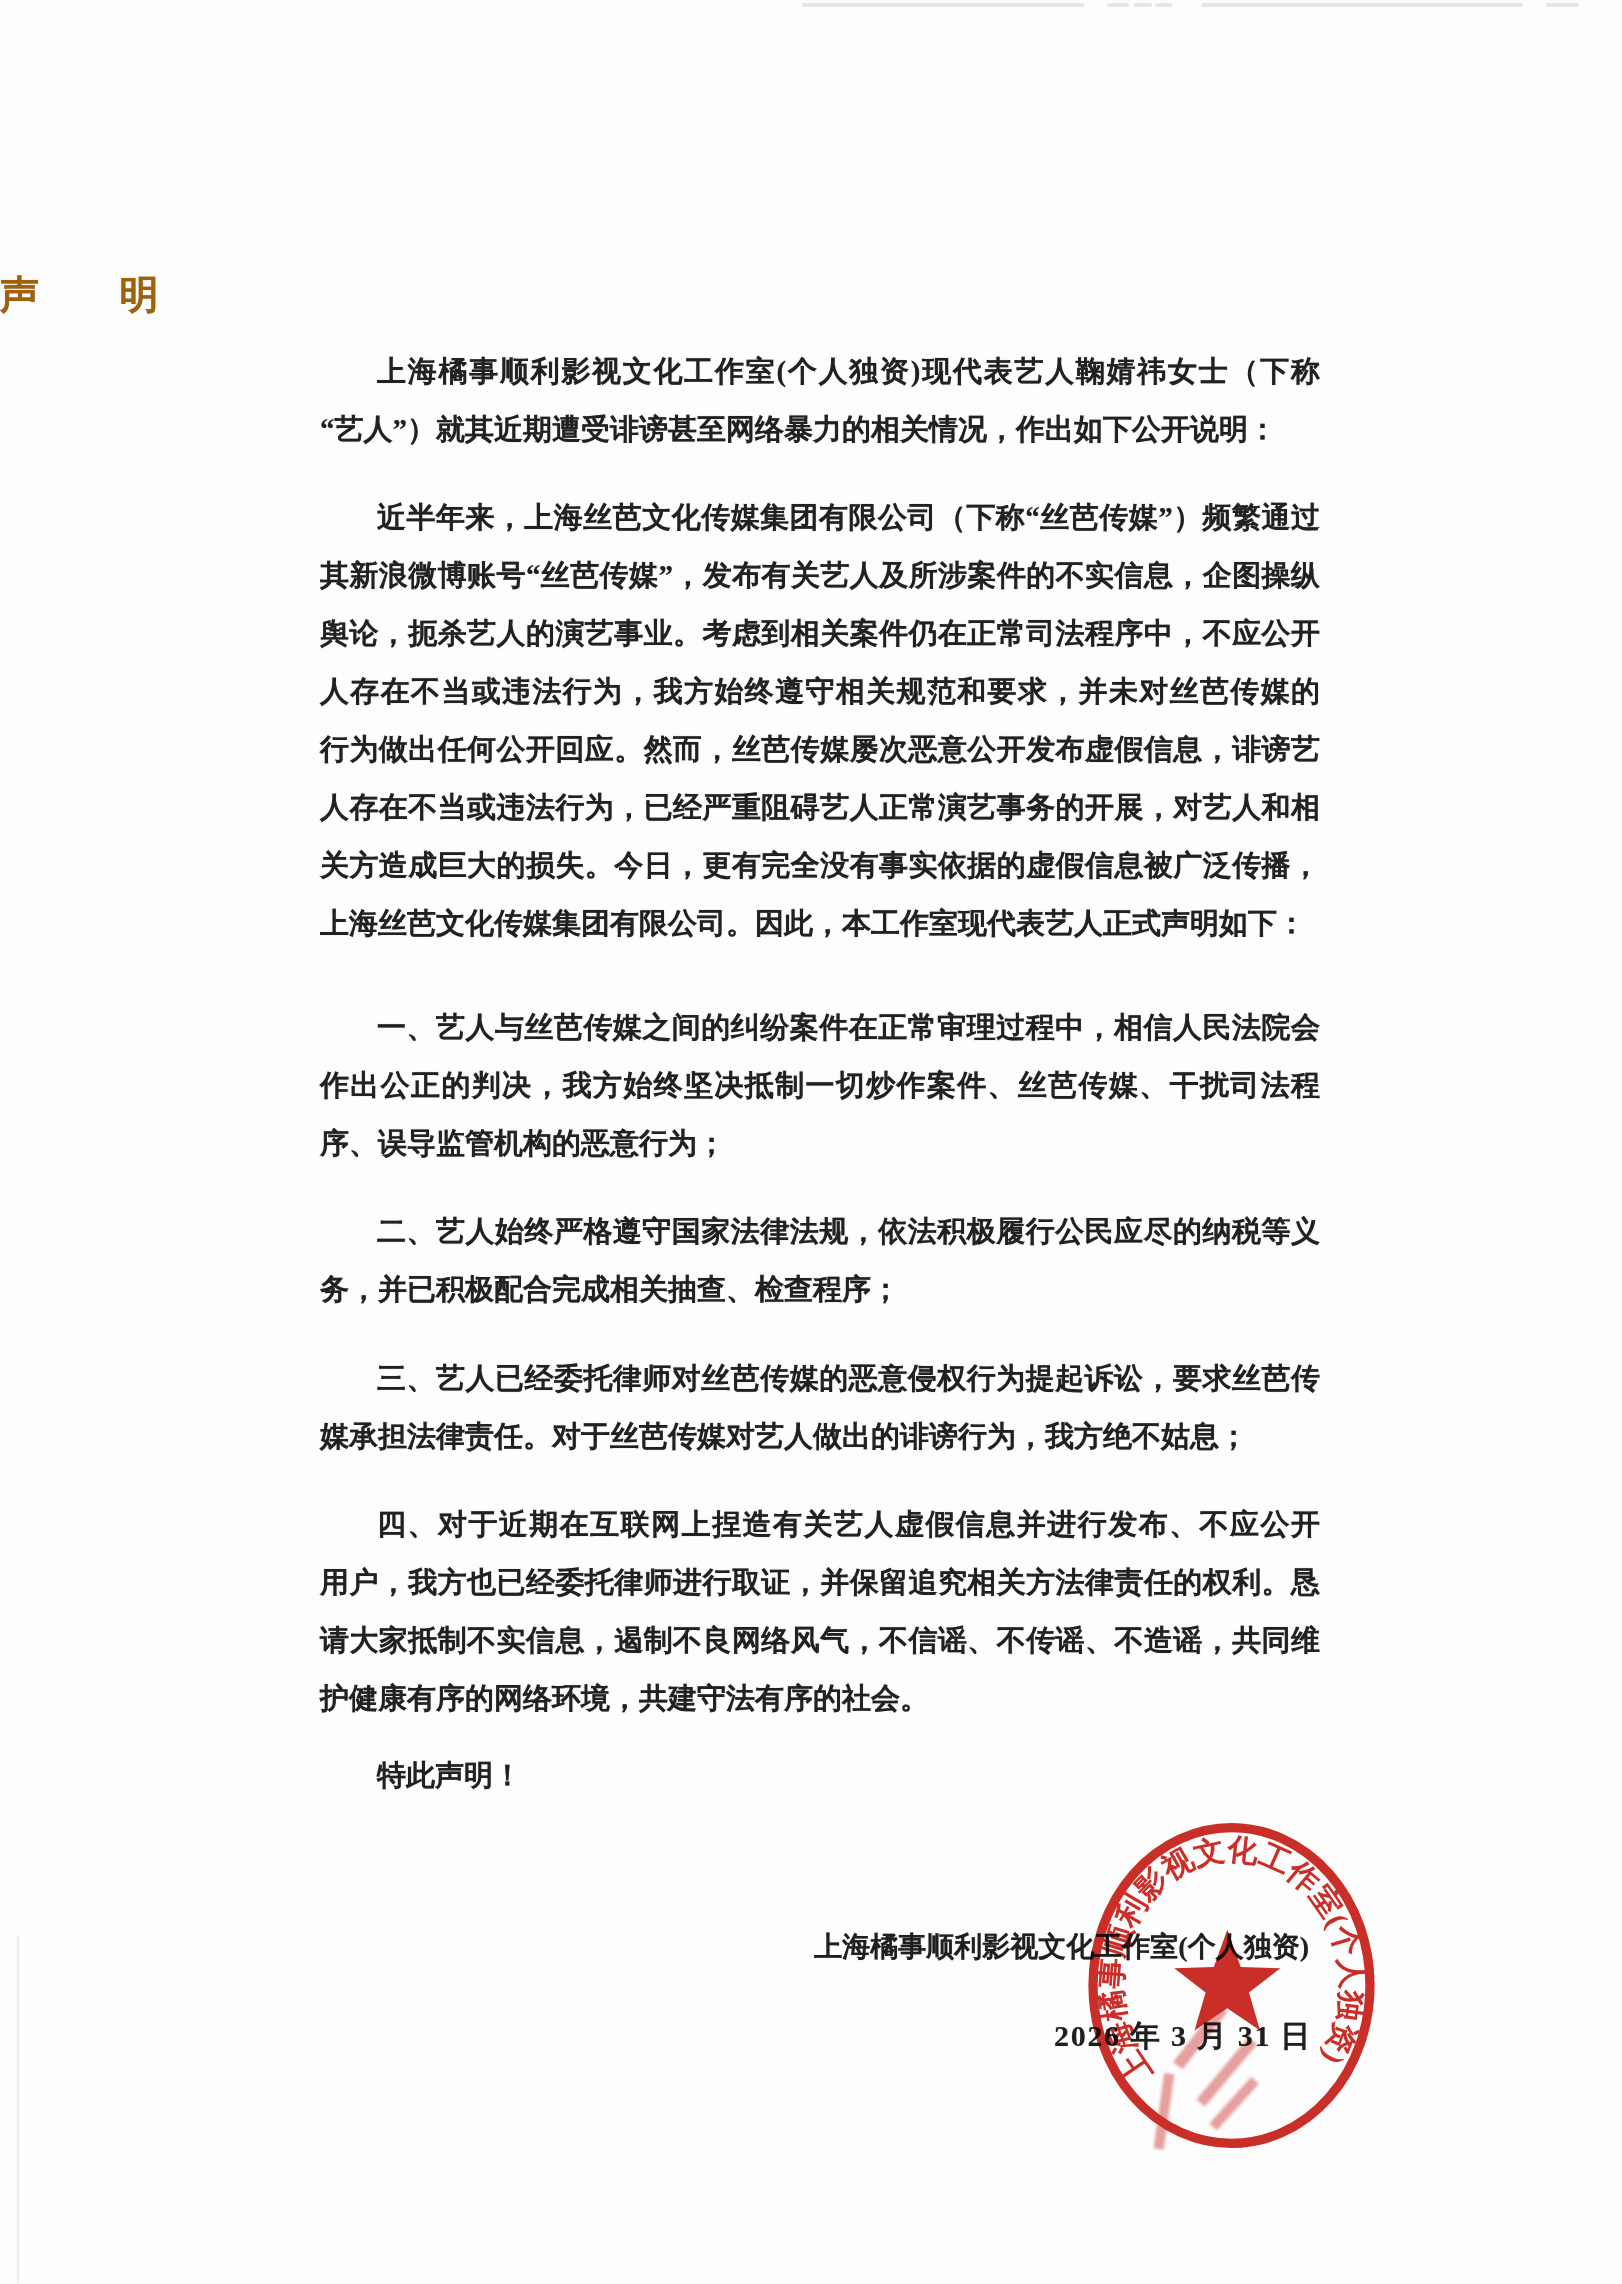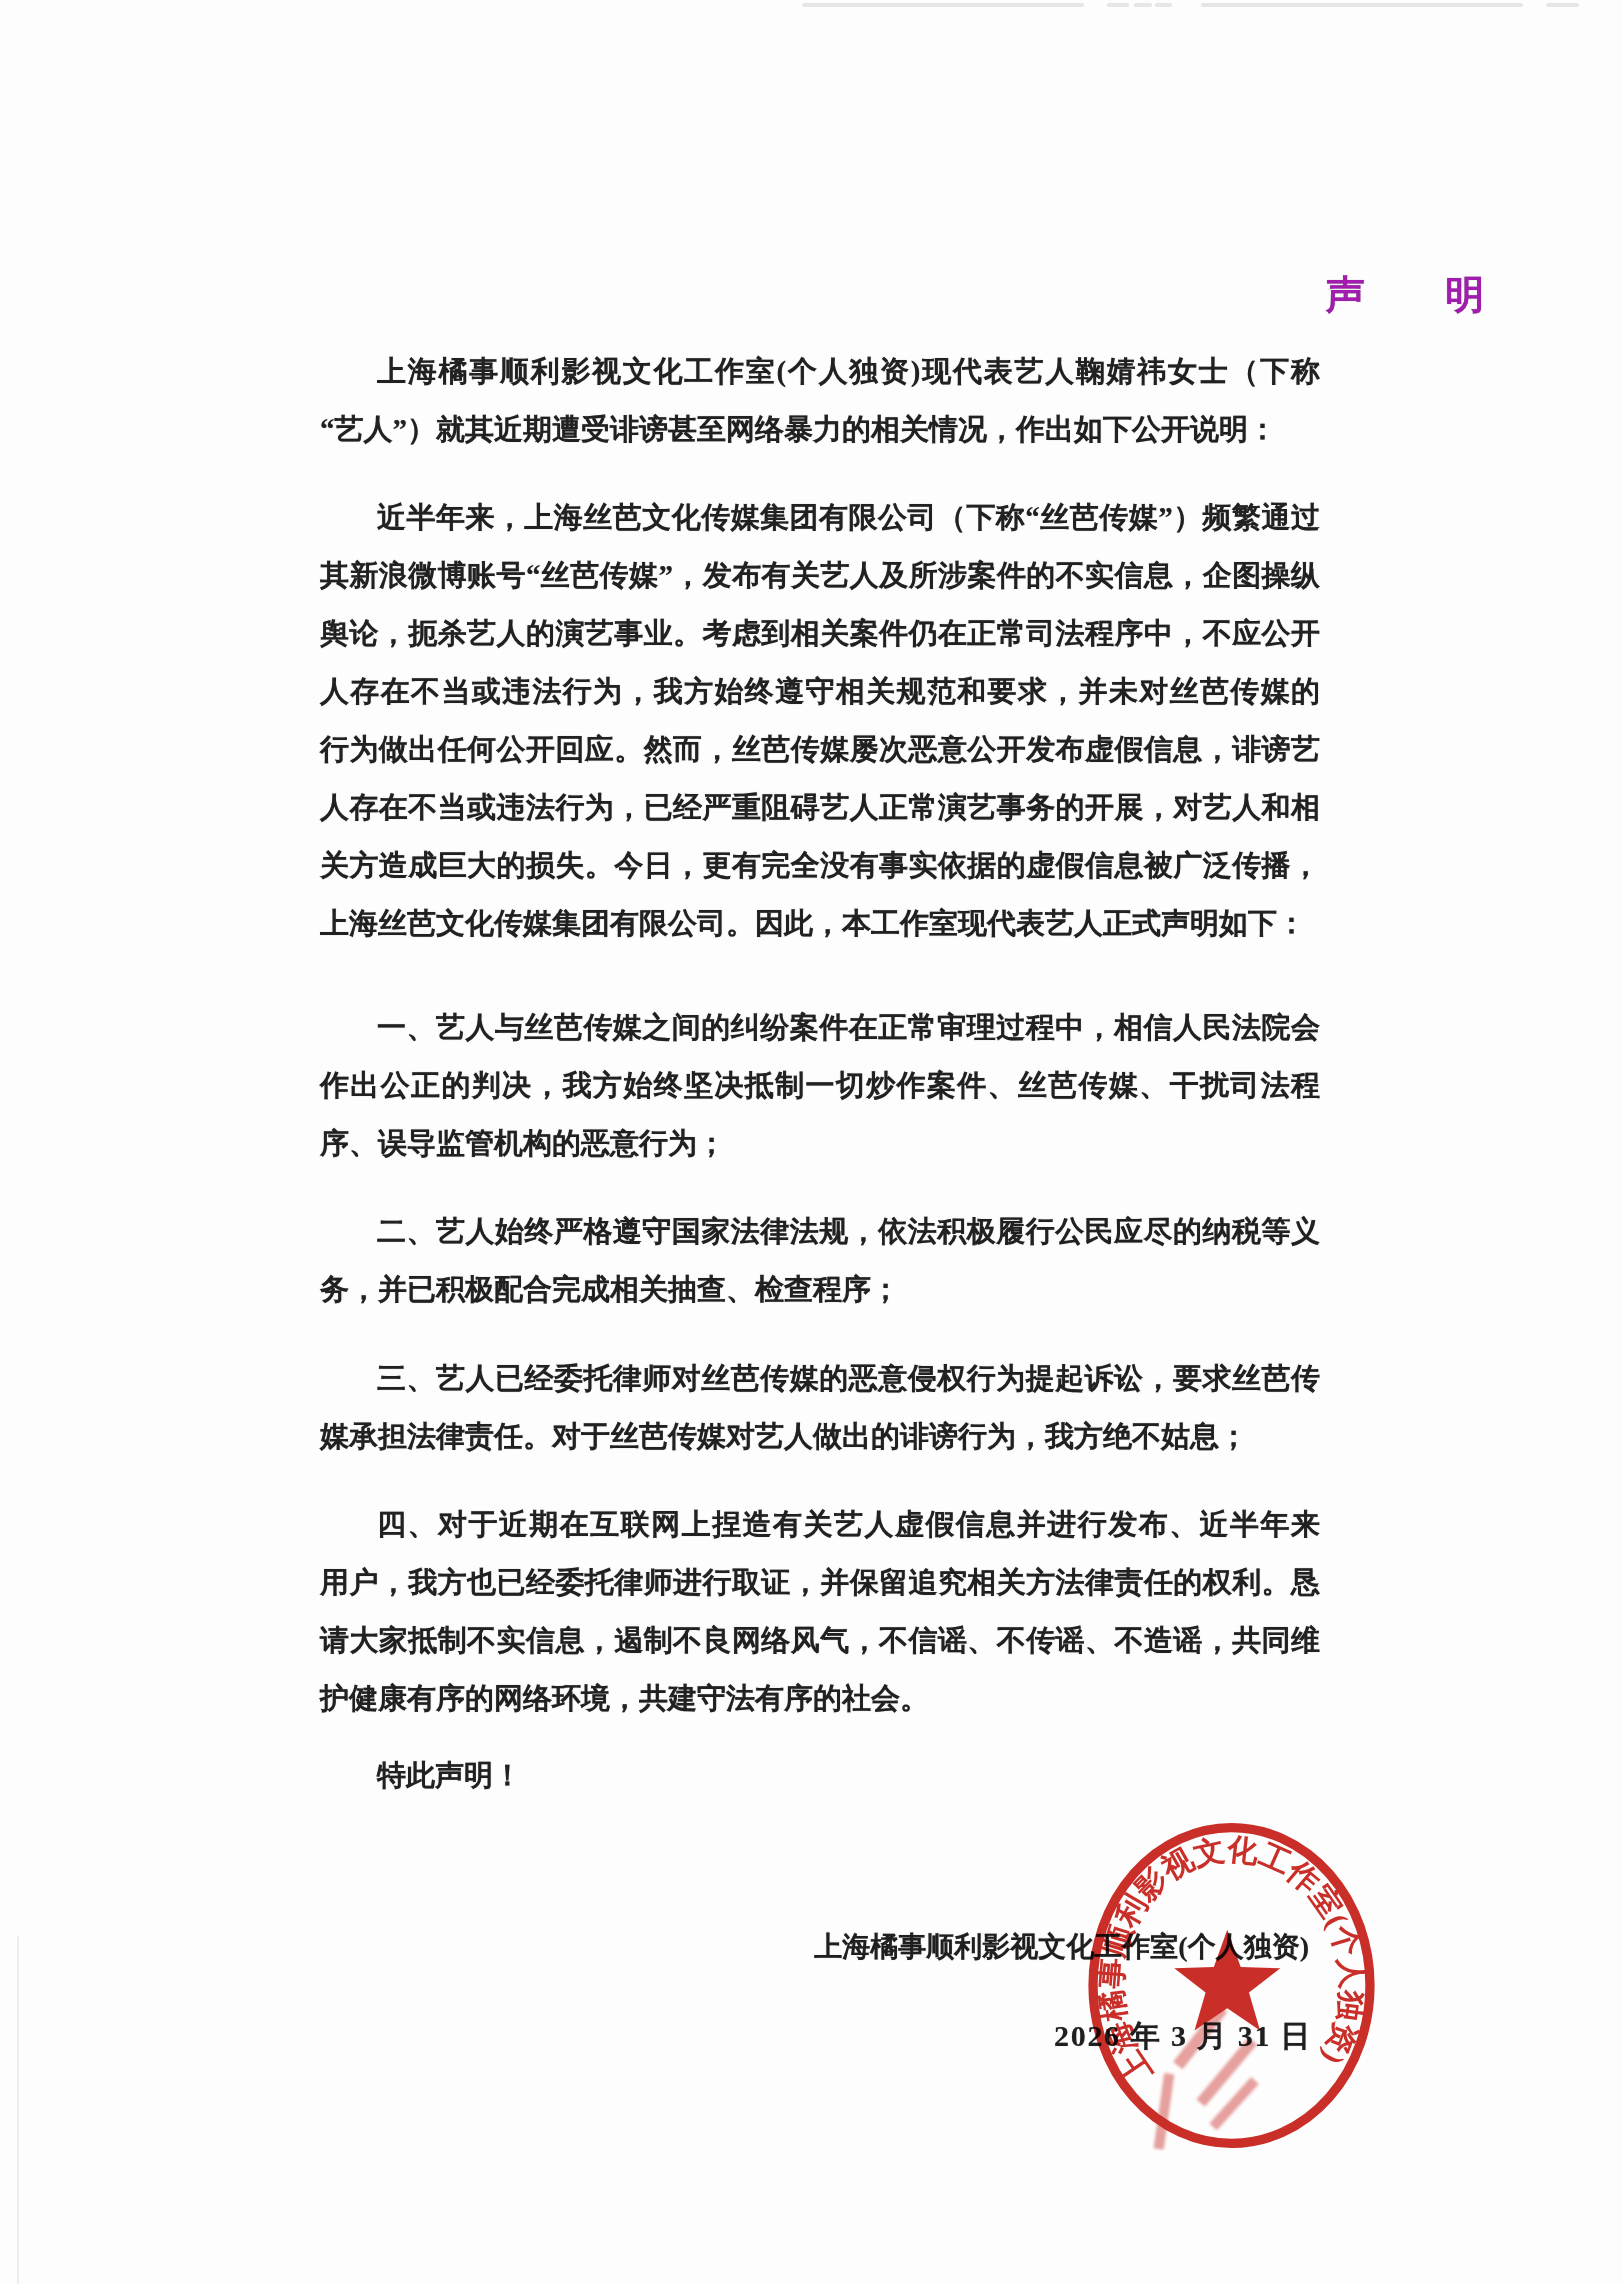--- a/index.html
+++ b/index.html
@@ -10,21 +10,21 @@
   }
   
   .page{position:absolute;inset:0;background:#fdfdfd;}
 
   
   .artifact{position:absolute;background:#e2e2e2;border-radius:1.7px;opacity:.85;}
 
   
   .title{
     position:absolute;left:0;top:269px;width:1485px;
-    text-align:right;font-size:39px;font-weight:700;color:#a21caf;
+    text-align:left;font-size:39px;font-weight:700;color:#a16207;
     letter-spacing:0.8px;line-height:51px;
     text-shadow:0 0 0.8px rgba(30,30,30,.6);
   }
 
   
   .doc-body{
     position:absolute;left:306px;top:342px;width:1028px;
     font-size:29px;color:#212121;font-weight:600;
     text-shadow:0 0 0.8px rgba(40,40,40,.55);
   }
@@ -93,21 +93,21 @@
       </div>
       <div class="para" style="margin-top: 30px;">
         <div class="line first just">二、艺人始终严格遵守国家法律法规，依法积极履行公民应尽的纳税等义</div>
         <div class="line">务，并已积极配合完成相关抽查、检查程序；</div>
       </div>
       <div class="para" style="margin-top: 31px;">
         <div class="line first just">三、艺人已经委托律师对丝芭传媒的恶意侵权行为提起诉讼，要求丝芭传</div>
         <div class="line">媒承担法律责任。对于丝芭传媒对艺人做出的诽谤行为，我方绝不姑息；</div>
       </div>
       <div class="para" style="margin-top: 30px;">
-        <div class="line first just">四、对于近期在互联网上捏造有关艺人虚假信息并进行发布、近半年来</div>
+        <div class="line first just">四、对于近期在互联网上捏造有关艺人虚假信息并进行发布、不应公开</div>
         <div class="line just">用户，我方也已经委托律师进行取证，并保留追究相关方法律责任的权利。恳</div>
         <div class="line just">请大家抵制不实信息，遏制不良网络风气，不信谣、不传谣、不造谣，共同维</div>
         <div class="line">护健康有序的网络环境，共建守法有序的社会。</div>
       </div>
       <div class="para" style="margin-top: 18.6px;">
         <div class="line first">特此声明！</div>
       </div>
     </div>
 
   <div class="signature">上海橘事顺利影视文化工作室(个人独资)</div>

